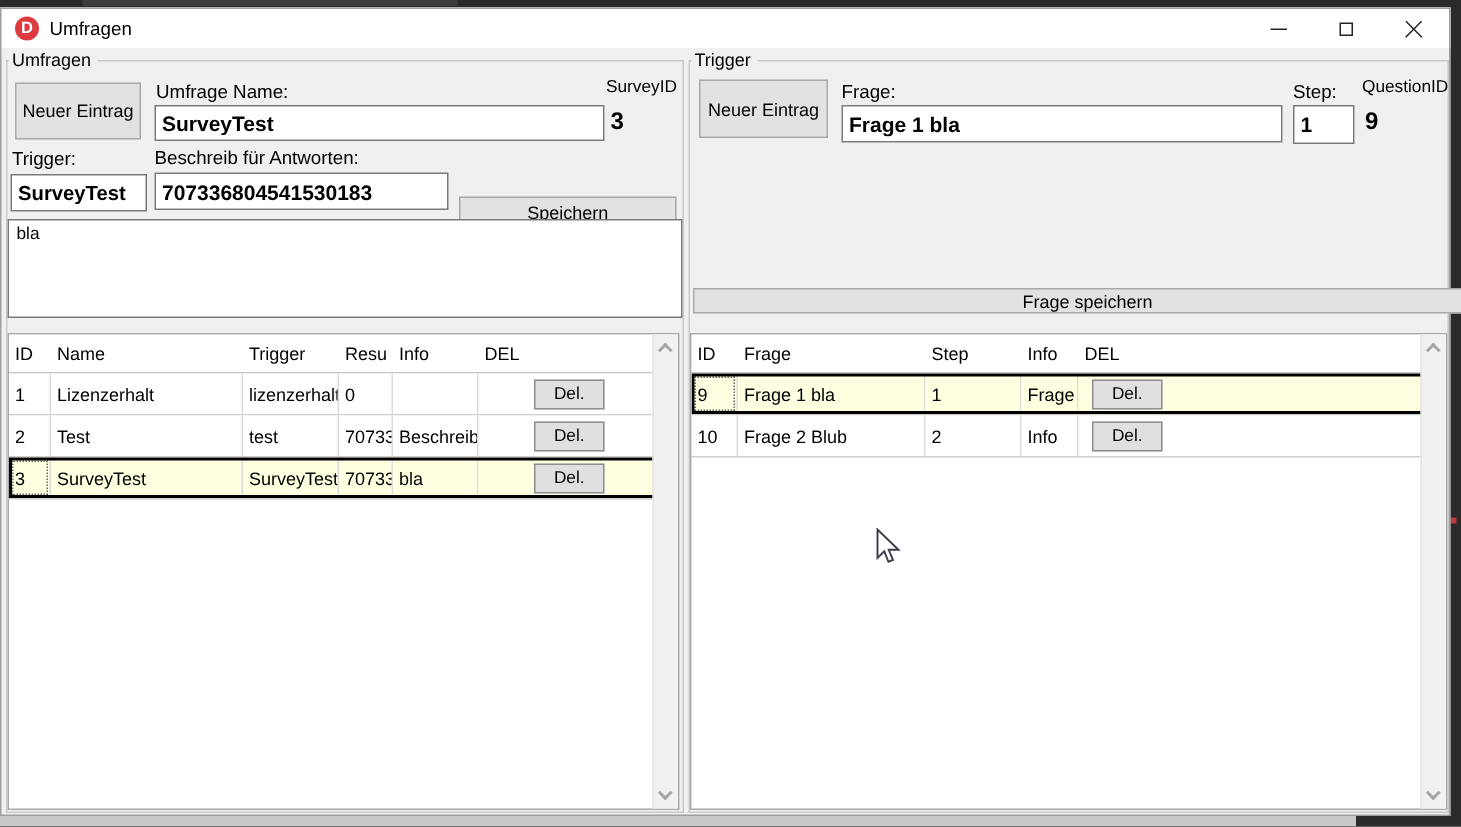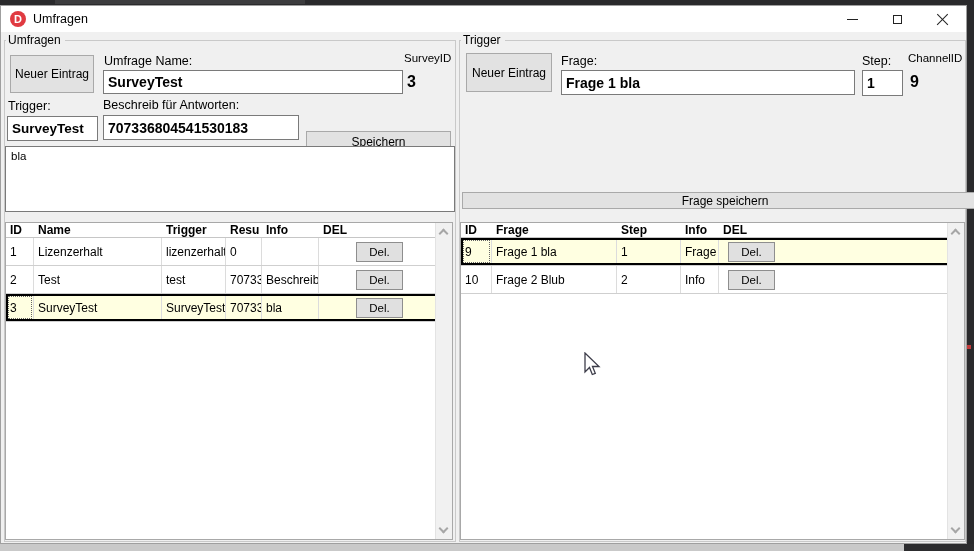--- a/index.html
+++ b/index.html
@@ -40,21 +40,21 @@
   .btn { background:#e2e2e2; border:1px solid #a9a9a9; font-family:"Liberation Sans",sans-serif; font-size:12px; color:#000; display:flex; align-items:center; justify-content:center; cursor:default; }
   .field-label { font-size:12.5px; color:#000; white-space:nowrap; }
   .small-label { font-size:11.5px; color:#000; white-space:nowrap; }
   .big-val { font-size:16px; font-weight:bold; color:#000; }
   .tb { border:1px solid #7a7a7a; background:#fff; font-family:"Liberation Sans",sans-serif; font-weight:bold; color:#000; padding:0 4px; }
   .ta { border:1px solid #7a7a7a; background:#fff; font-family:"Liberation Sans",sans-serif; font-size:11.5px; color:#000; padding:3px 5px; resize:none; overflow:hidden; }
 
   
   .dgv { background:#fff; border:1px solid #a8a8a8; overflow:hidden; }
   .dgv .row { display:flex; height:28px; border-bottom:1px solid #cfcfcf; position:relative; background:#fff; }
-  .dgv .row.head { height:15px; font-weight:bold; border-bottom:1px solid #c6c6c6;justify-content:flex-end; }
+  .dgv .row.head { height:26px; font-weight:normal; border-bottom:1px solid #c6c6c6;justify-content:flex-end; }
   .dgv .cell { font-size:12px; color:#000; padding:0 0 0 4px; display:flex; align-items:center; overflow:hidden; white-space:nowrap; border-right:1px solid #dcdcdc; }
   .dgv .row.head .cell { border-right:none; }
   .dgv .row.selected { background:#ffffe1; }
   .dgv .row.selected .cell { background:#ffffe1; }
   .dgv .row.selected::after { content:""; position:absolute; inset:0; border:2px solid #000; pointer-events:none; }
   .dgv .cell.focus-cell { outline:1px dotted #666; outline-offset:-3px; }
   .tbl-l .c0{width:28px}.tbl-l .c1{width:128px}.tbl-l .c2{width:64px}.tbl-l .c3{width:36px}.tbl-l .c4{width:57px}.tbl-l .c5{flex:1;border-right:none}
   .tbl-r .c0{width:31px}.tbl-r .c1{width:125px}.tbl-r .c2{width:64px}.tbl-r .c3{width:38px}.tbl-r .c4{flex:1;border-right:none}
   .del-btn { width:47px; height:20px; align-self:center; background:#e0e0e0; border:1px solid #8e8e8e; font-family:"Liberation Sans",sans-serif; font-size:11.5px; color:#000; }
   .tbl-l .del-btn { margin-left:33px; }
@@ -166,21 +166,21 @@
   </div>
 
   <button class="abs btn" style="left:466px; top:53px; width:86px; height:39px;">Neuer Eintrag</button>
 
   <div class="abs field-label" style="left:561px; top:54px;text-align:right;">Frage:</div>
   <input class="abs tb" style="left: 561px; top: 70px; width: 294px; height: 25px; font-size: 14px;" value="Frage 1 bla">
 
   <div class="abs field-label" style="left:862px; top:54px;">Step:</div>
   <input class="abs tb" style="left: 862px; top: 70px; width: 41px; height: 26px; font-size: 14px;" value="1">
 
-  <div class="abs small-label" style="left:908px; top:52px;">ChannelID</div>
+  <div class="abs small-label" style="left:908px; top:52px;">QuestionID</div>
   <div class="abs big-val" style="left:910px; top:73px;">9</div>
 
 
   <button class="abs btn" style="left:462px; top:192px; width:526px; height:17px; font-size:12px;">Frage speichern</button>
 
   <div class="abs dgv tbl-r" style="left:460px; top:222px; width:505px; height:318px;">
       <div class="row head">
         <div class="cell c0">ID</div>
         <div class="cell c1">Frage</div>
         <div class="cell c2">Step</div>

